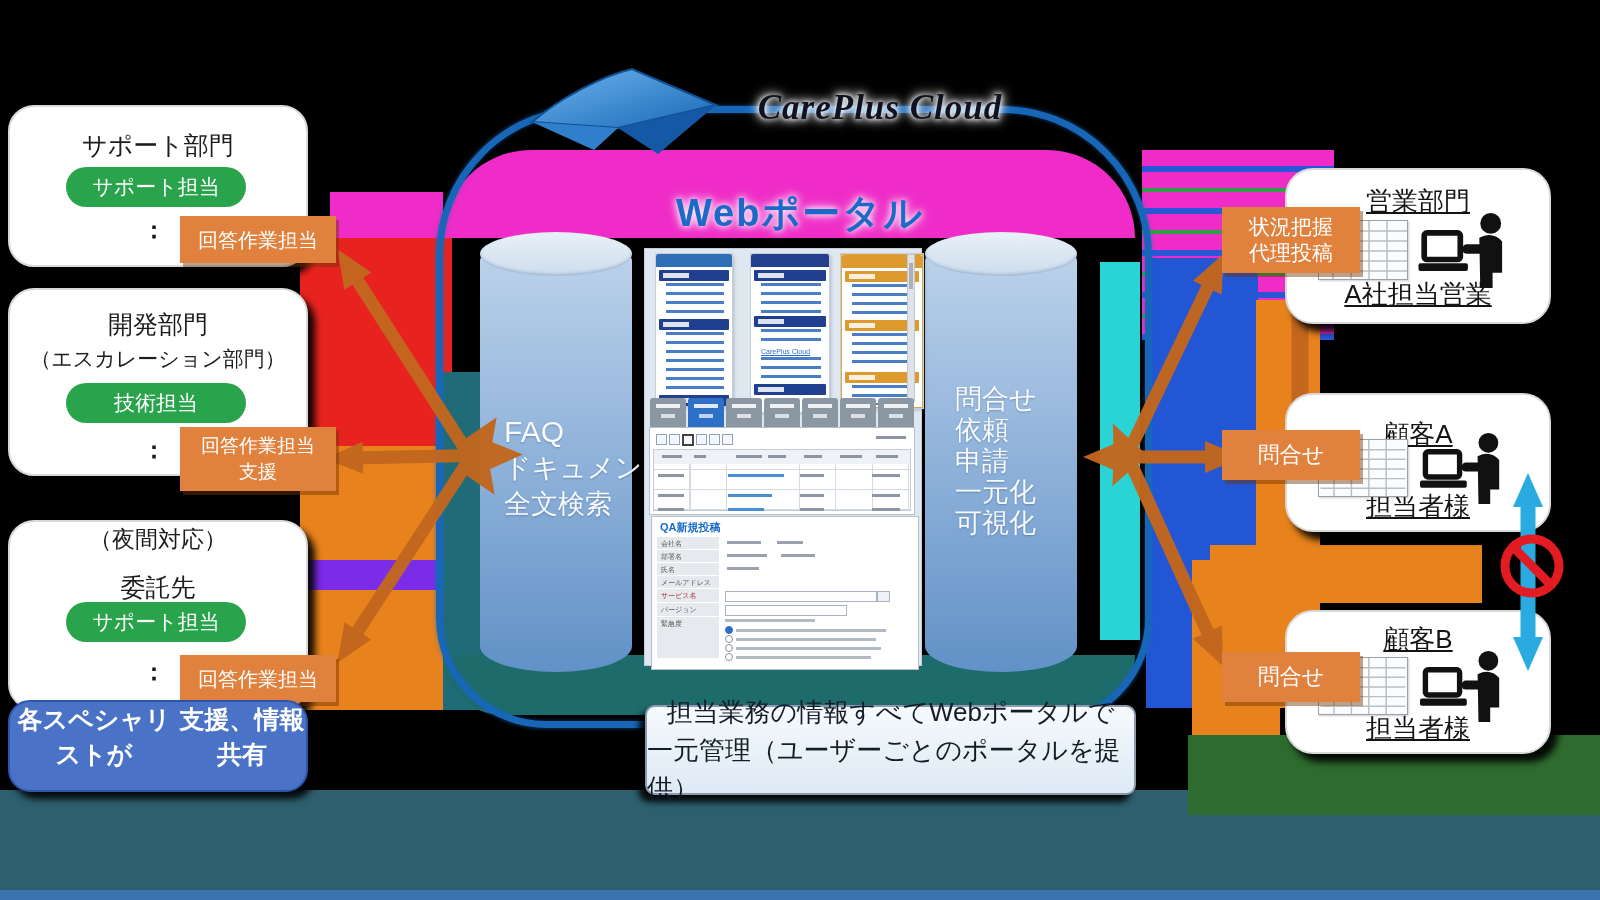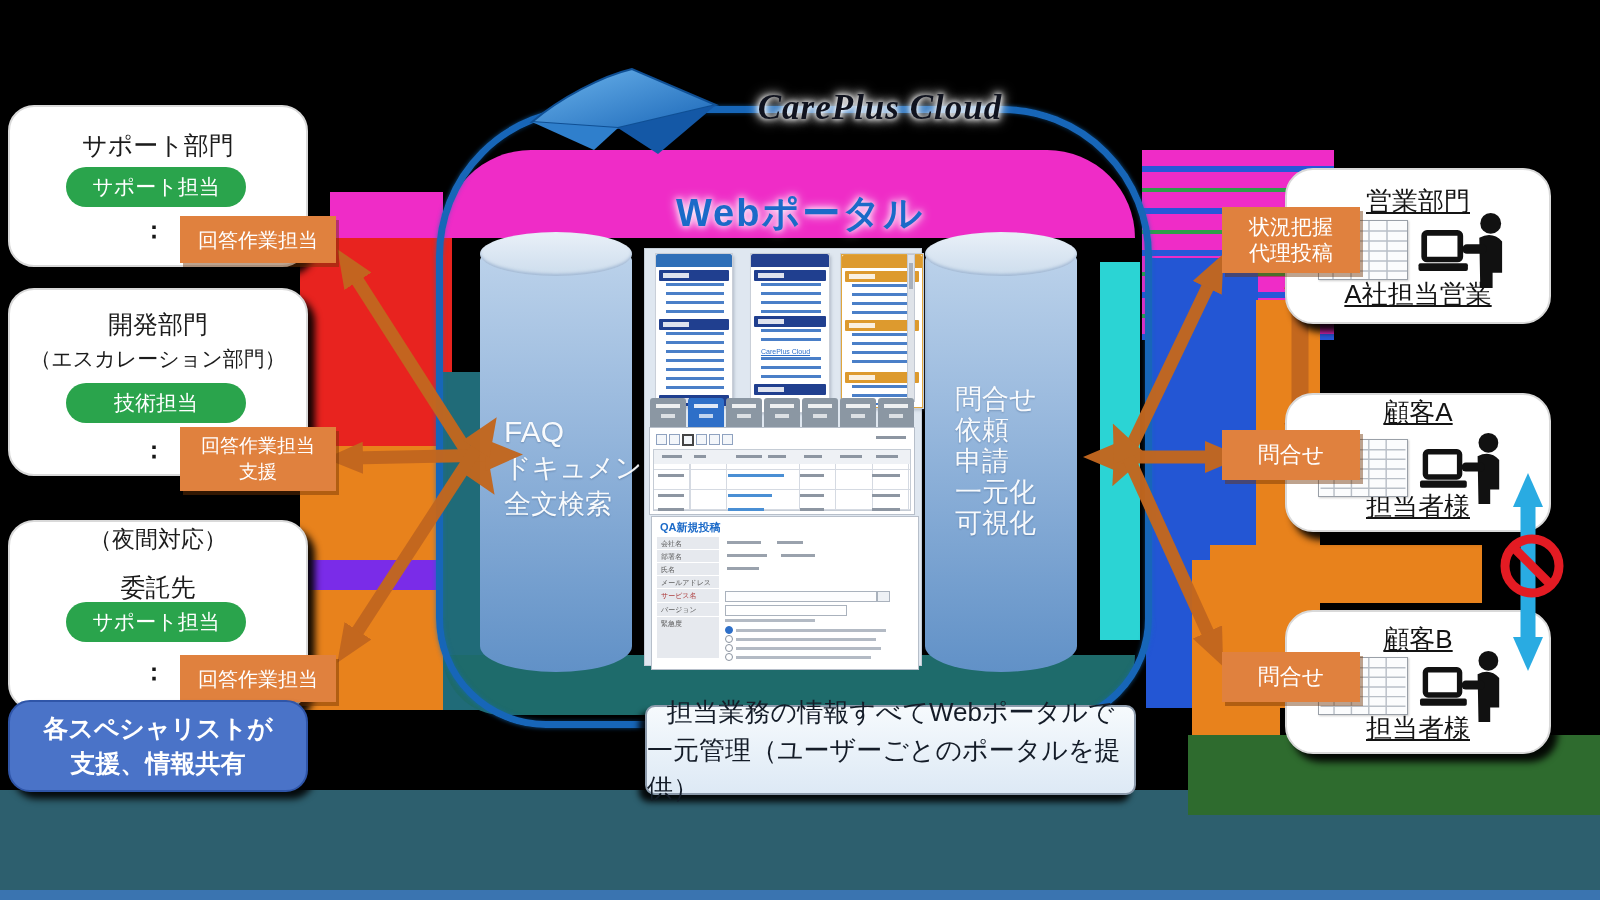--- a/index.html
+++ b/index.html
@@ -40,21 +40,21 @@
     box-shadow:7px 8px 7px rgba(0,0,0,.92);}
   .wbox .btitle{text-align:center;color:#1c1c1c;font-weight:500;}
   .pill{position:absolute;background:#2aa44c;border-radius:21px;color:#fff;font-size:21px;
     display:flex;align-items:center;justify-content:center;font-weight:500;}
   .otag{position:absolute;background:#e0813e;color:#fff;display:flex;flex-direction:column;
     align-items:center;justify-content:center;font-size:20px;line-height:26px;font-weight:500;
     box-shadow:3px 4px 0 rgba(110,50,5,.45);}
   .colon{position:absolute;color:#161616;font-weight:bold;font-size:24px;}
   .blue-footer{position:absolute;background:#4a73c8;border:2px solid #2f55a8;border-radius:22px;
     color:#fff;font-weight:bold;font-size:25px;line-height:35px;text-align:center;
-    display:flex;flex-direction:column;justify-content:center;
+    display:flex;flex-direction:row;justify-content:center;
     box-shadow:6px 7px 7px rgba(0,0,0,.9);}
 
   
   .note{position:absolute;left:645px;top:705px;width:487px;height:86px;
     background:linear-gradient(180deg,#f6fafd 0%,#dde9f5 100%);
     border:2px solid #8c9aab;border-radius:10px;
     box-shadow:-6px 7px 6px rgba(0,0,0,.9);
     display:flex;flex-direction:column;align-items:center;justify-content:center;
     font-size:26px;line-height:38px;color:#141c28;font-weight:500;}
 
@@ -412,21 +412,21 @@
       <path d="M64 27 q14 -7 24 4 l0 33 -10 0 0 16 -13 0 z" fill="#111"></path>
       <rect x="46" y="34" width="26" height="10" rx="5" fill="#111"></rect>
     </svg>
   </div>
   <div class="otag" style="left:1222px;top:207px;width:138px;height:66px;font-size:21px;">
     <span>状況把握</span>
     <span>代理投稿</span>
   </div>
 
   <div class="wbox" style="left:1285px;top:393px;width:262px;height:135px;border-radius:28px;">
-    <div class="rtitle" style="margin-top:0;">顧客A</div>
+    <div class="rtitle" style="margin-top:22px;">顧客A</div>
     <div class="rtitle" style="position:absolute;left:0;right:0;bottom:6px;">担当者様</div>
   </div>
   <div class="icon-row" style="left:1318px;top:432px;">
     <svg class="sheet" width="88" height="56" viewBox="0 0 88 58">
       <rect x="0" y="0" width="88" height="58" fill="#fbfcfd"></rect>
       <g stroke="#b9bfc7" stroke-width="1.5">
           <line x1="0" y1="10" x2="88" y2="10"></line>
           <line x1="0" y1="20" x2="88" y2="20"></line>
           <line x1="0" y1="30" x2="88" y2="30"></line>
           <line x1="0" y1="40" x2="88" y2="40"></line>

